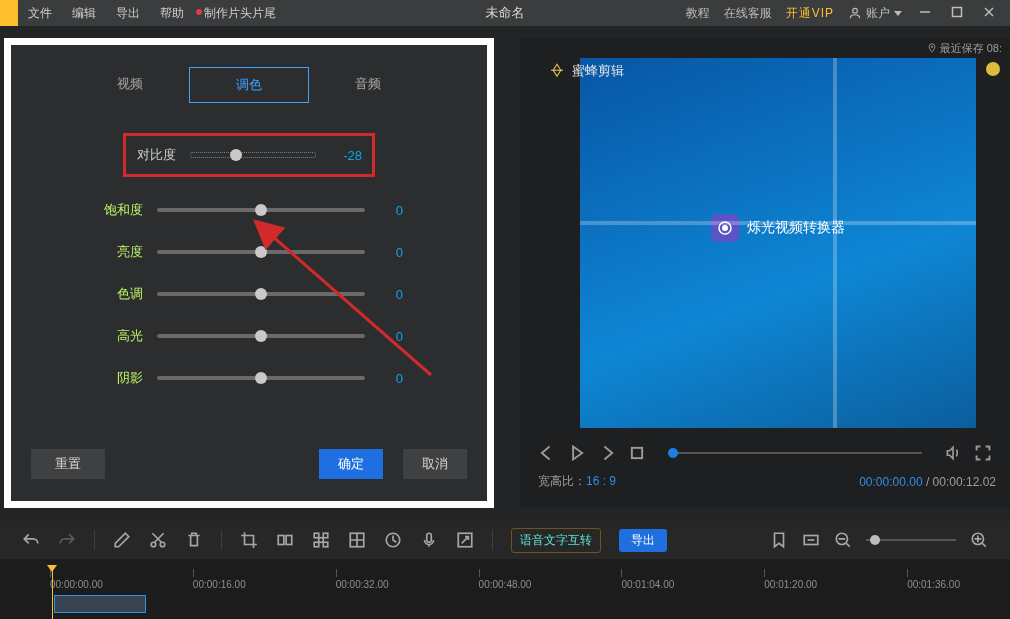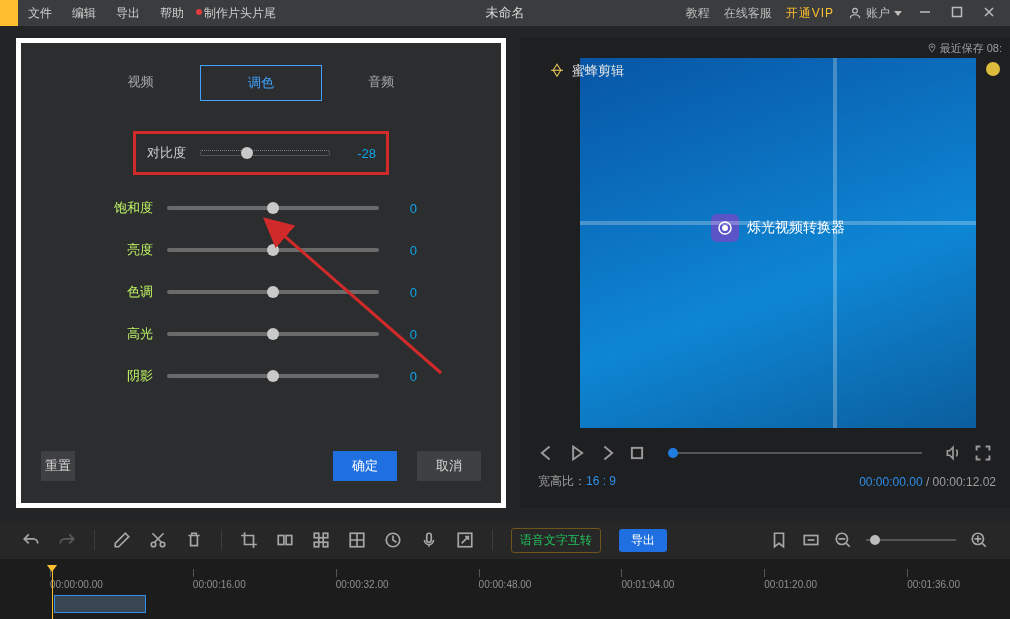--- a/index.html
+++ b/index.html
@@ -11,43 +11,43 @@
   .menubar .menu-item { font-size: 12px; padding: 0 10px; color: #cfcfcf; cursor: pointer; }
   .menubar .title { position: absolute; left: 50%; transform: translateX(-50%); font-size: 13px; color: #d8d8d8; }
   .menubar .right { margin-left: auto; display: flex; align-items: center; gap: 14px; padding-right: 12px; font-size: 12px; }
   .menubar .right .vip { color: #febf2f; letter-spacing: 1px; }
   .menubar .dot { position: absolute; top: 4px; left: 2px; width: 6px; height: 6px; background: #e03e3e; border-radius: 50%; }
   .acct-wrap { display: flex; align-items: center; gap: 4px; position: relative; }
   .win-btn { width: 18px; text-align: center; color: #bcbcbc; }
 
   
   .panel-left {
-    position: absolute; top: 38px; left: 16px; width: 490px; height: 470px;
-    background: #2b2d2f; border: 5px solid #ffffff;
+    position: absolute; top: 38px; left: 4px; width: 490px; height: 470px;
+    background: #2b2d2f; border: 7px solid #ffffff;
   }
   .tabs { display: flex; margin: 22px 60px 30px; }
   .tabs .tab {
     flex: 1; text-align: center; font-size: 13px; padding: 8px 0; color: #a7a7a7;
     border-bottom: 1px solid transparent; cursor: pointer;
   }
   .tabs .tab.active { color: #3fa2ff; border: 1px solid #3fa2ff; }
   .contrast-box {
     margin: 0 112px 14px; border: 3px solid #d12a2a; padding: 10px 10px 10px 2px;
     display: flex; align-items: center; position: relative;
   }
   .slider-row { display: flex; align-items: center; margin: 24px 84px 0; }
   .slider-row .label { width: 48px; text-align: right; font-size: 13px; color: #bef264; margin-right: 14px; }
   .track { flex: 1; height: 4px; background: #6a6a6a; position: relative; border-radius: 2px; }
   .track.dotted { border: 1px dotted #7d7d7d; background: transparent; height: 6px; }
   .thumb { position: absolute; top: 50%; width: 12px; height: 12px; border-radius: 50%; background: #c9c9c9; transform: translate(-50%, -50%); cursor: pointer; }
   .value { width: 38px; text-align: right; font-size: 13px; color: #0ea5e9; }
   .btns { position: absolute; bottom: 22px; right: 20px; display: flex; gap: 20px; padding-left: 12px; }
   .btns .btn { width: 64px; height: 30px; line-height: 30px; text-align: center; font-size: 13px; background: #3f4042; color: #d8d8d8; cursor: pointer; }
   .btns .btn.primary { background: #1f6fe0; color: #fff; }
-  .btn.reset { position: absolute; bottom: 22px; left: 20px; width: 34px; height: 30px; line-height: 30px; text-align: center; font-size: 13px; background: #3f4042; color: #d8d8d8; cursor: pointer; }
+  .btn.reset { position: absolute; bottom: 22px; left: 20px; width: 74px; height: 30px; line-height: 30px; text-align: center; font-size: 13px; background: #3f4042; color: #d8d8d8; cursor: pointer; }
 
   
   .arrow { position: absolute; top: 150px; left: 240px; pointer-events: none; }
 
   
   .preview {
     position: absolute; top: 38px; right: 0; width: 490px; height: 470px; background: #1e1f21;
   }
   .preview .save-ts { font-size: 11px; color: #9e9e9e; text-align: right; padding: 3px 8px; }
   .preview .watermark { position: absolute; top: 24px; left: 28px; display: flex; align-items: center; gap: 6px; color: #e5e5e5; font-size: 13px; z-index: 3; }
@@ -69,21 +69,21 @@
   .transport .scrub .dot { position: absolute; left: 0; top: 50%; width: 10px; height: 10px; border-radius: 50%; background: #1f7de0; transform: translate(0,-50%); }
   .meta { position: absolute; bottom: 18px; left: 18px; right: 14px; display: flex; align-items: center; font-size: 12px; color: #9e9e9e; }
   .meta .aspect span.val { color: #2f8eea; }
   .meta .time { margin-left: auto; }
   .meta .time .cur { color: #2f8eea; }
 
   
   .toolbar { position: absolute; bottom: 60px; left: 0; right: 0; height: 38px; background: #272727; display: flex; align-items: center; padding: 0 22px; gap: 18px; color: #a6a6a6; }
   .toolbar .ico { width: 18px; height: 18px; display:flex; align-items:center; justify-content:center; cursor:pointer; }
   .toolbar .sep { width: 1px; height: 20px; background: #3e3e3e; }
-  .toolbar .voice { color: #22c55e; font-size: 12px; border: 1px solid #6d5418; padding: 3px 8px; border-radius: 3px; cursor:pointer; }
+  .toolbar .voice { color: #5eead4; font-size: 12px; border: 1px solid #6d5418; padding: 3px 8px; border-radius: 3px; cursor:pointer; }
   .toolbar .export { background: #1f6fe0; color: #fff; font-size: 12px; padding: 3px 12px; border-radius: 3px; cursor:pointer; }
   .toolbar .zoom { margin-left: auto; display: flex; align-items: center; gap: 14px; }
   .toolbar .zoom .zbar { width: 90px; height: 2px; background: #555; position: relative; }
   .toolbar .zoom .zbar .zthumb { position: absolute; left: 10%; top: 50%; width: 10px; height: 10px; border-radius: 50%; background: #bcbcbc; transform: translate(-50%,-50%); cursor:pointer; }
 
   .timeline { position: absolute; bottom: 0; left: 0; right: 0; height: 60px; background: #1c1c1c; }
   .ruler { display: flex; padding: 10px 50px 4px; color: #8f8f8f; font-size: 10px; justify-content: space-between; }
   .ruler span::before { content:""; display:block; height:8px; border-left:1px solid #555; margin:0 auto 2px; }
   .clip { position: absolute; bottom: 6px; left: 54px; width: 92px; height: 18px; background: #394552; border: 1px solid #2f8eea; }
   .playhead { position: absolute; top: 8px; bottom: 0; left: 52px; width: 1px; background: #febf2f; }

